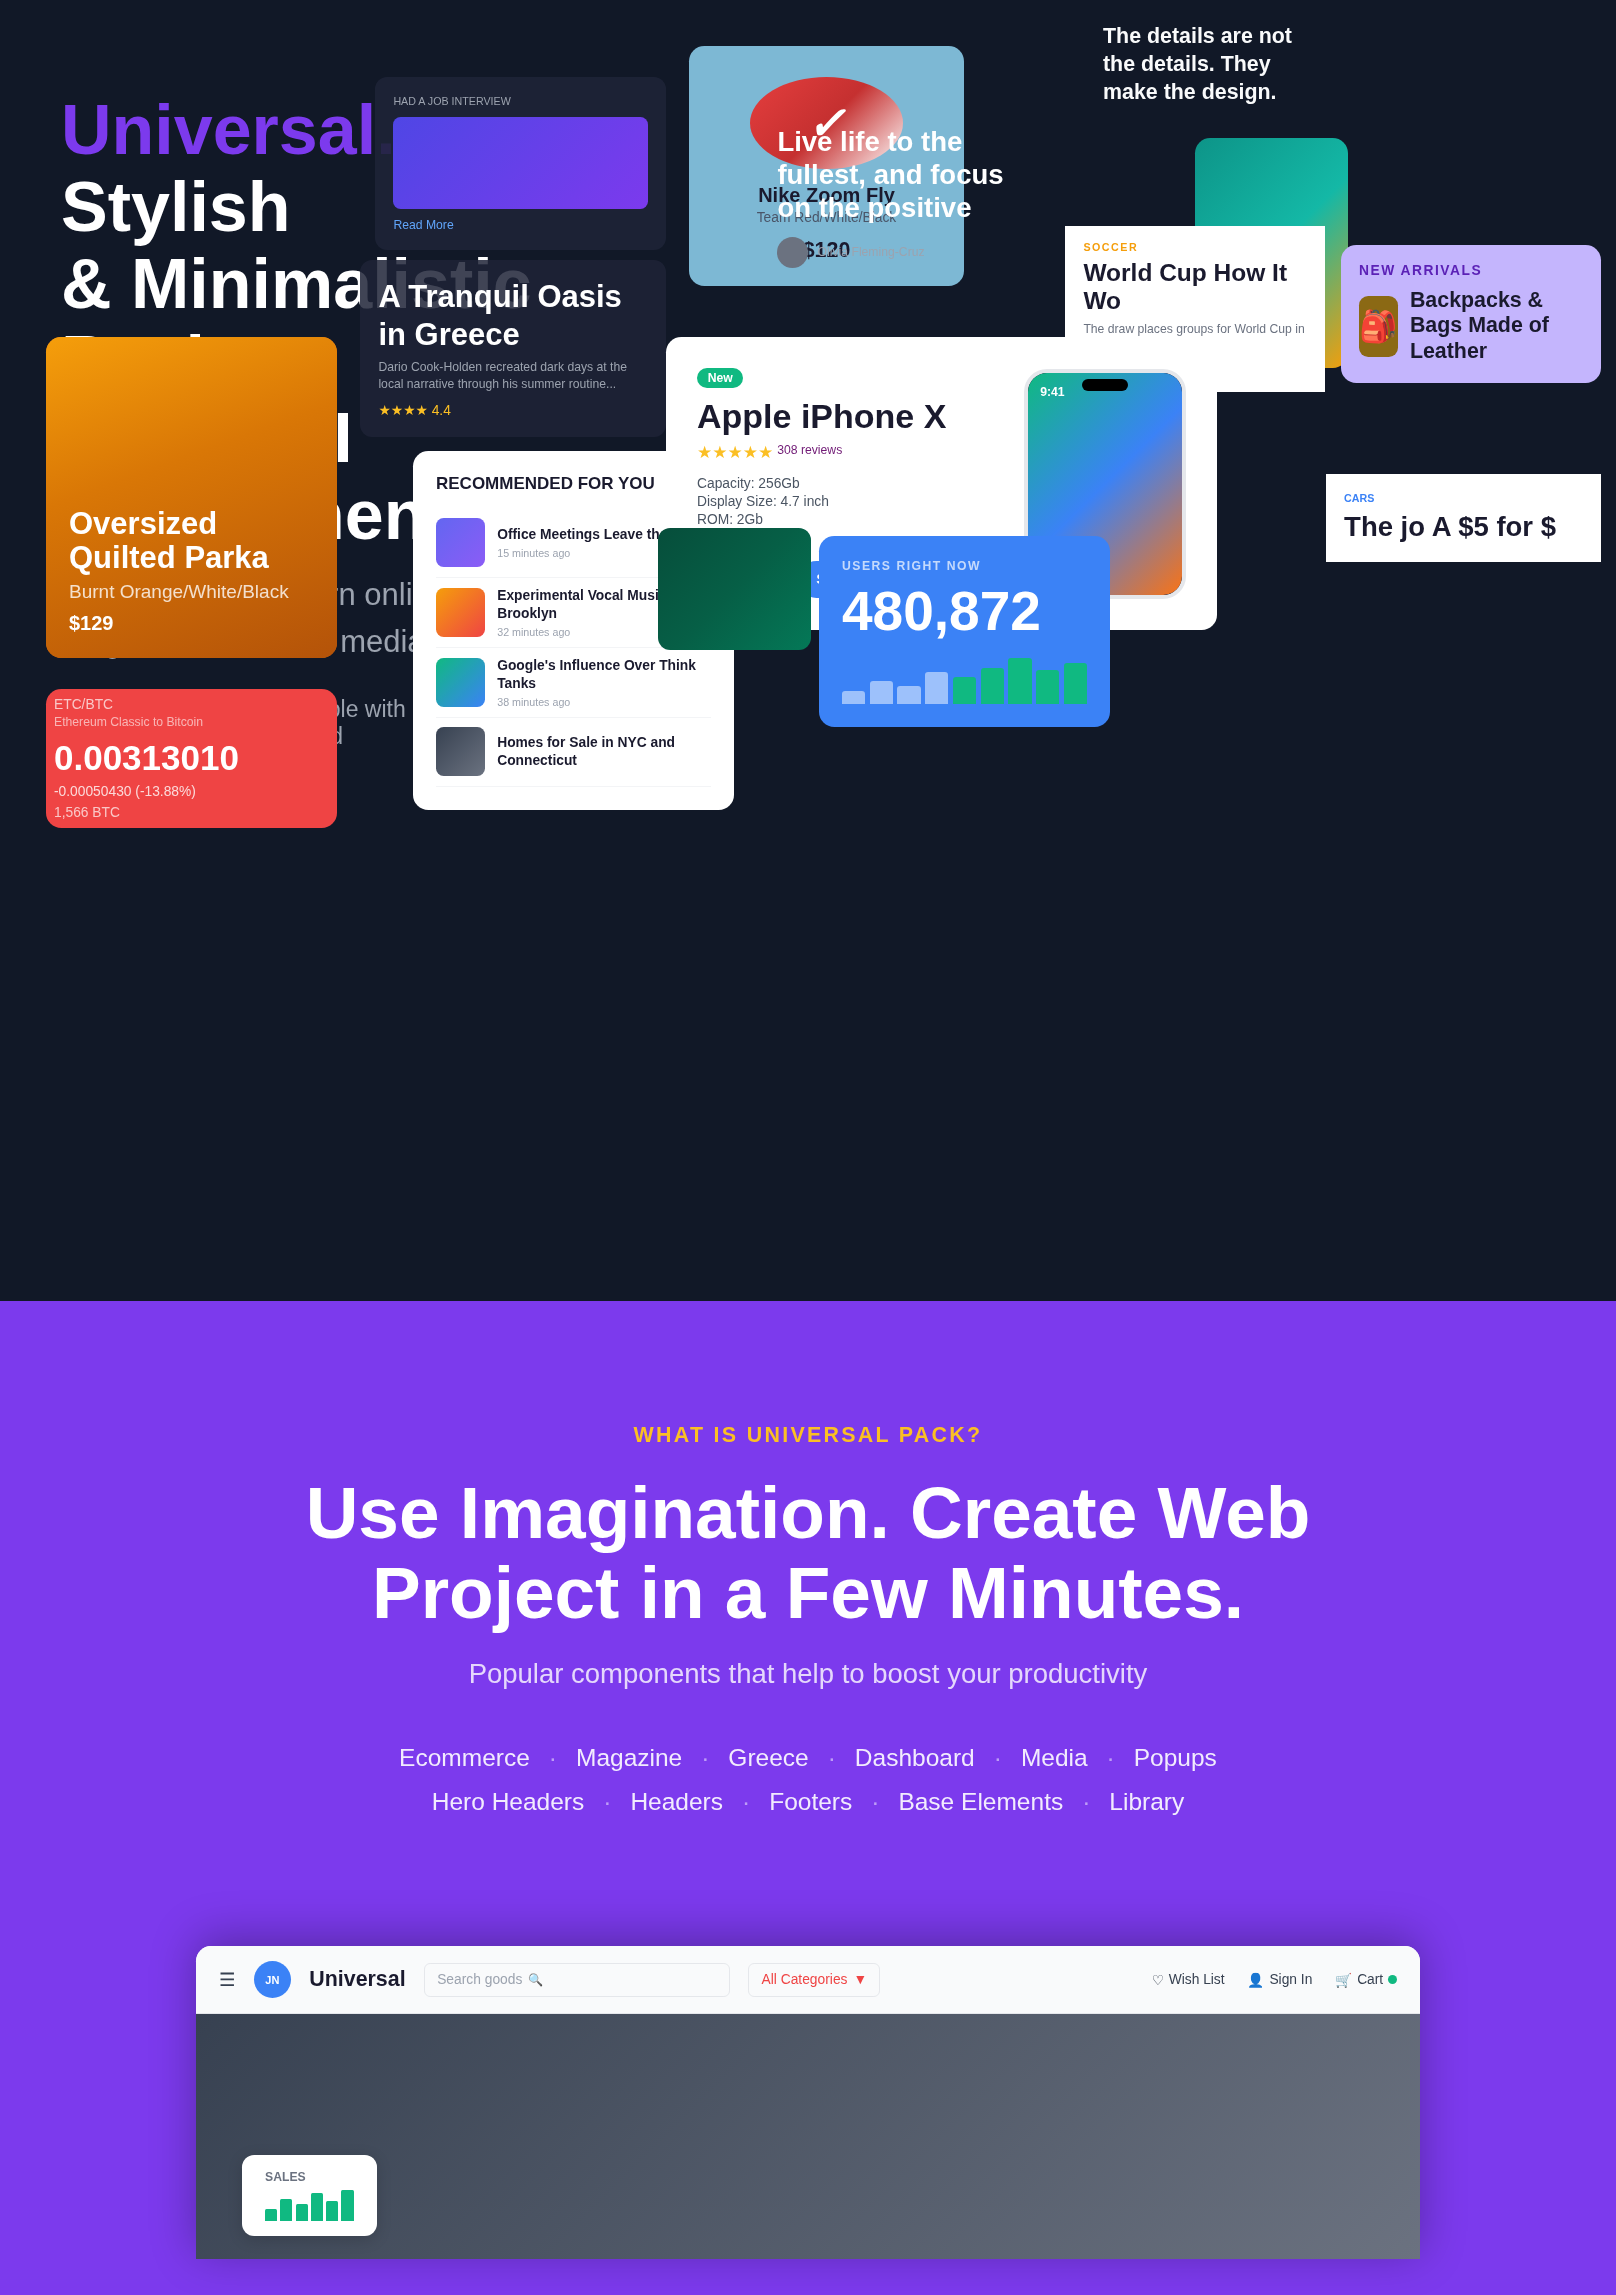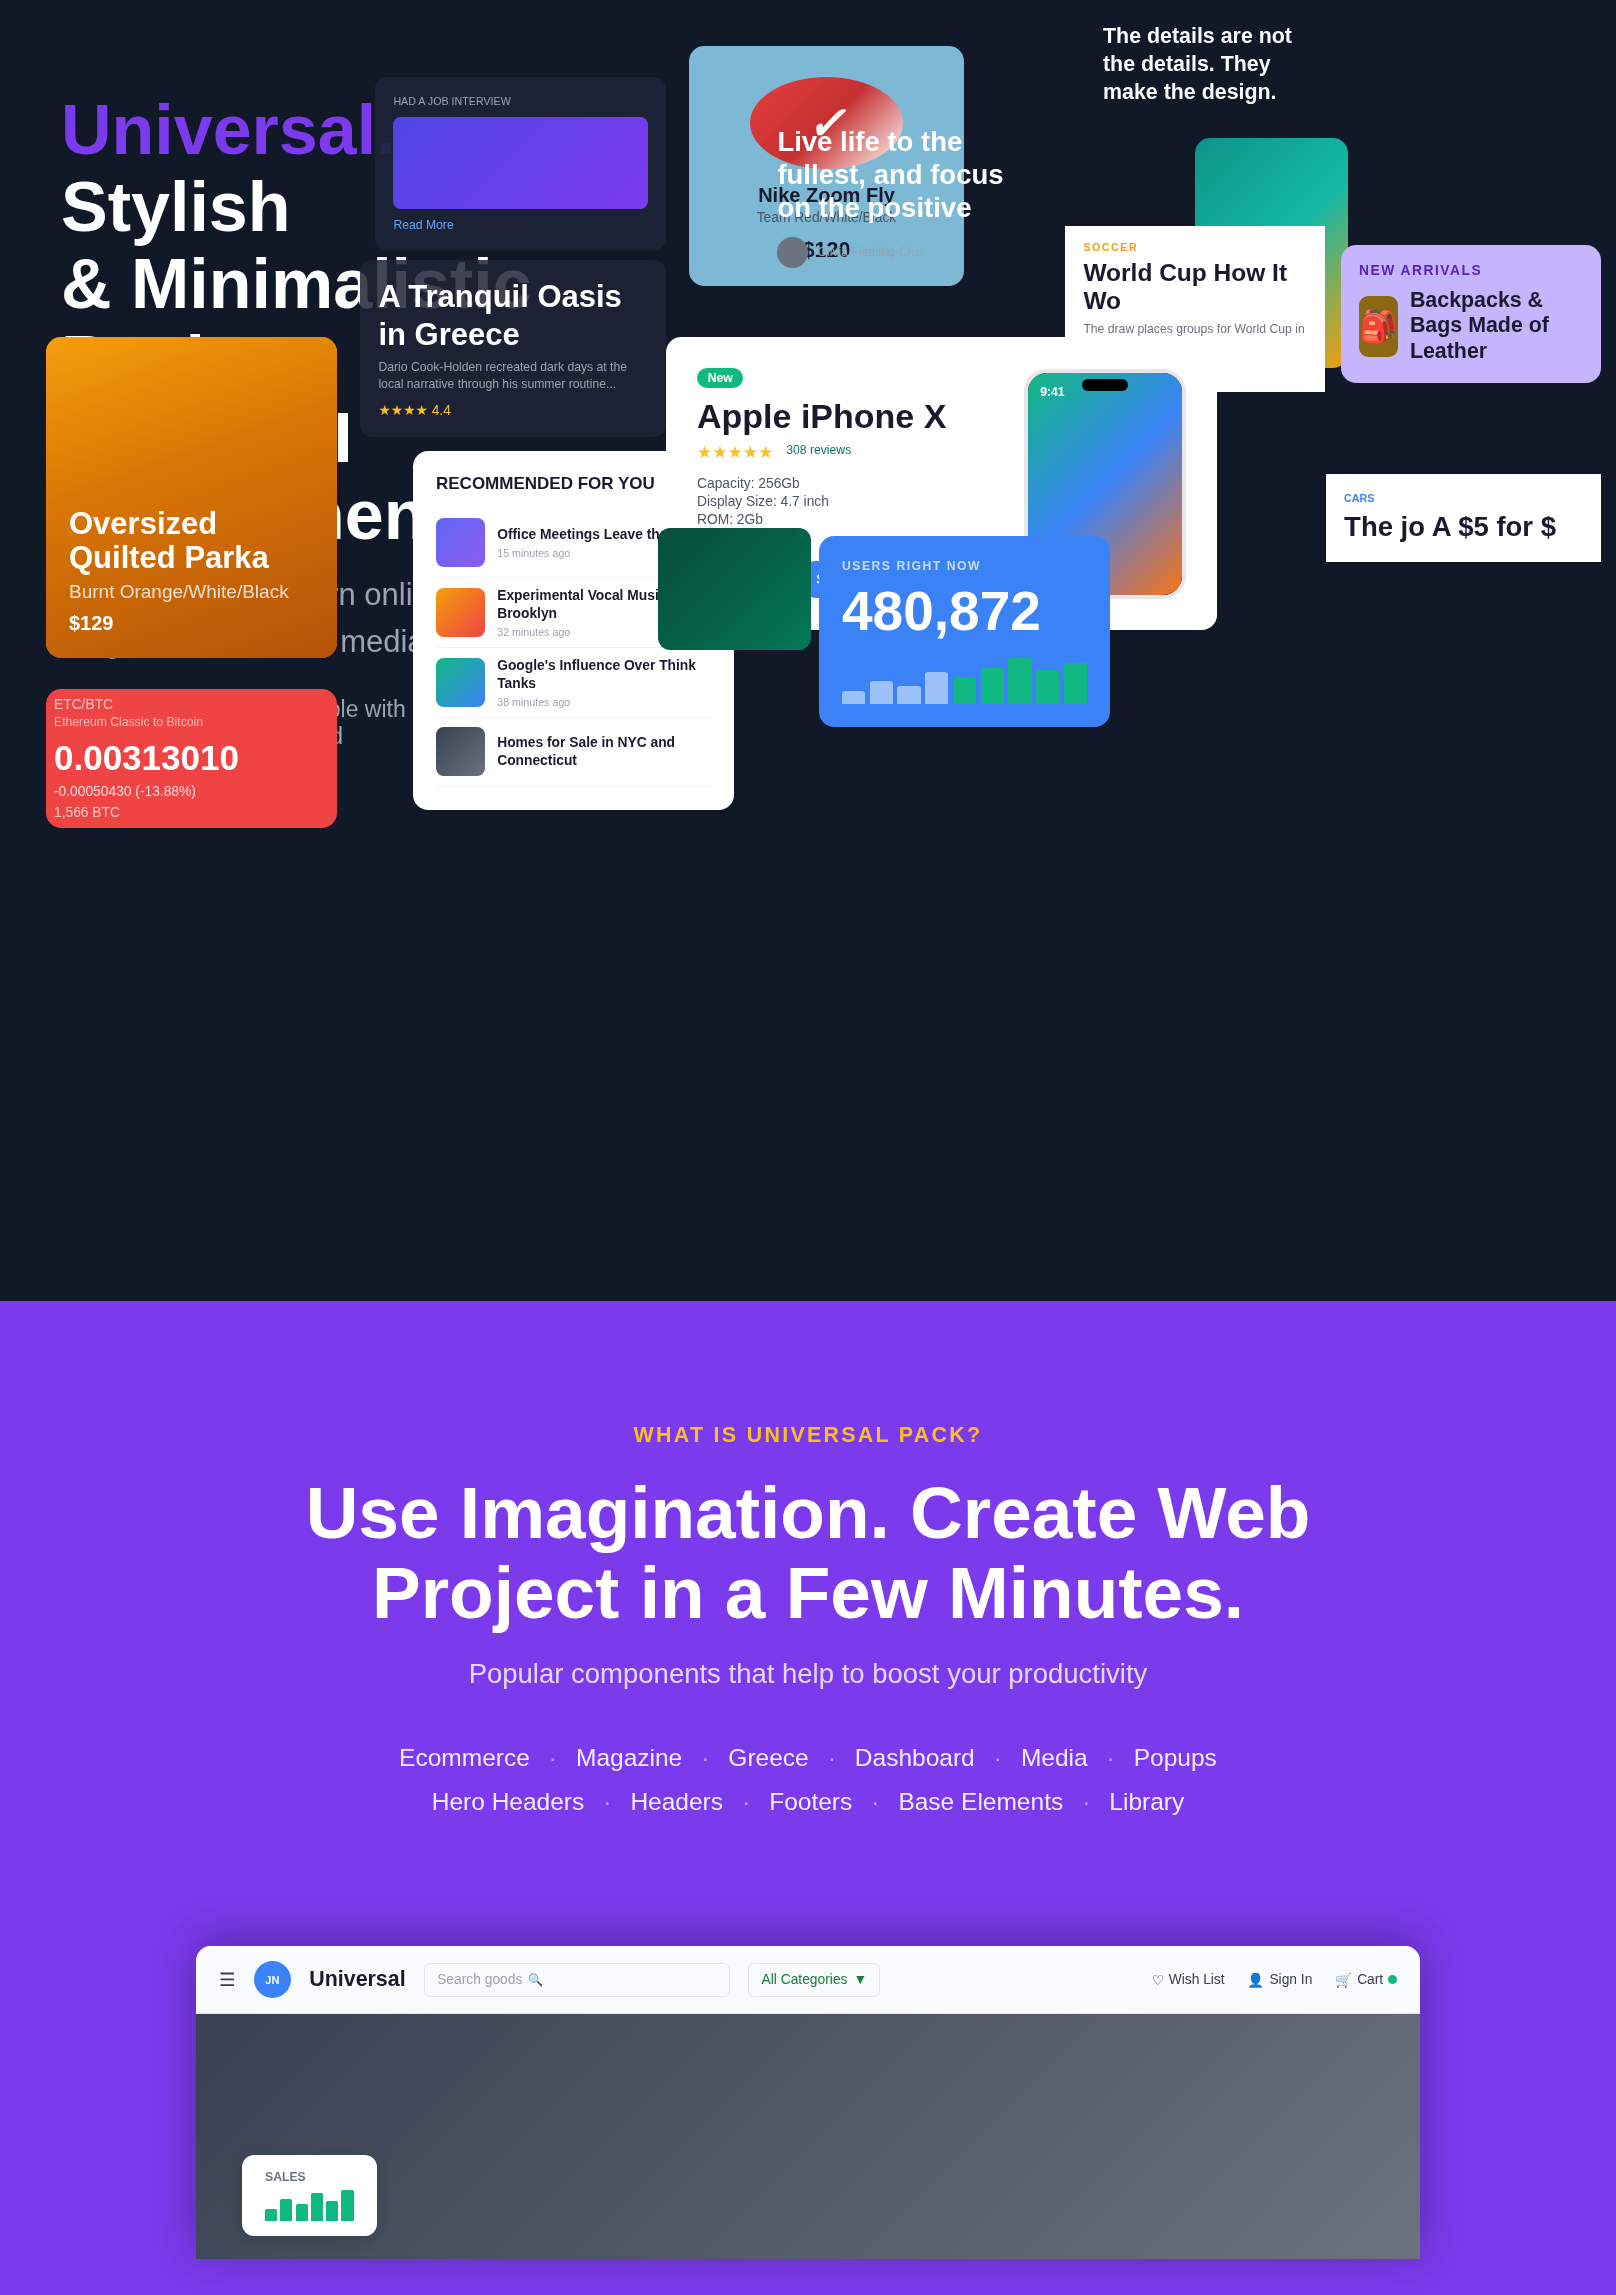--- a/index.html
+++ b/index.html
@@ -243,21 +243,21 @@
       color: #fff;
       font-size: 12.2px;
       font-weight: 700;
       padding: 3.1px 10.7px;
       border-radius: 15.3px;
       display: inline-block;
       margin-bottom: 9.2px;
     }
     .iphone-name { font-size: 34px; font-weight: 800; color: #1a1a2e; }
     .stars { color: #fbbf24; font-size: 17px; margin-top: 6.1px; }
-    .reviews { font-size: 12.2px; color: #0f766e; margin-left: 13px; }
+    .reviews { font-size: 12.2px; color: #701a75; margin-left: 4px; }
     .specs { margin-top: 12.2px; }
     .spec-row { font-size: 13.8px; color: #4b5563; margin: 3.1px 0; }
     .buy-row { display: flex; align-items: center; gap: 12.2px; margin-top: 15.3px; }
     .price-btn {
       background: #3b82f6;
       color: #fff;
       font-size: 17px;
       font-weight: 700;
       padding: 9.2px 18.4px;
       border-radius: 23px;
@@ -490,21 +490,21 @@
       padding: 0 12.2px;
       gap: 6.1px;
     }
     .search-placeholder { font-size: 13.8px; color: #9ca3af; }
     .category-dropdown {
       height: 34px;
       border: 0.8px solid #e5e7eb;
       border-radius: 6.1px;
       padding: 0 12.2px;
       font-size: 13.8px;
-      color: #15803d;
+      color: #ef4444;
       display: flex;
       align-items: center;
       gap: 6.1px;
     }
     .nav-actions {
       display: flex;
       align-items: center;
       gap: 23px;
       margin-left: auto;
     }

